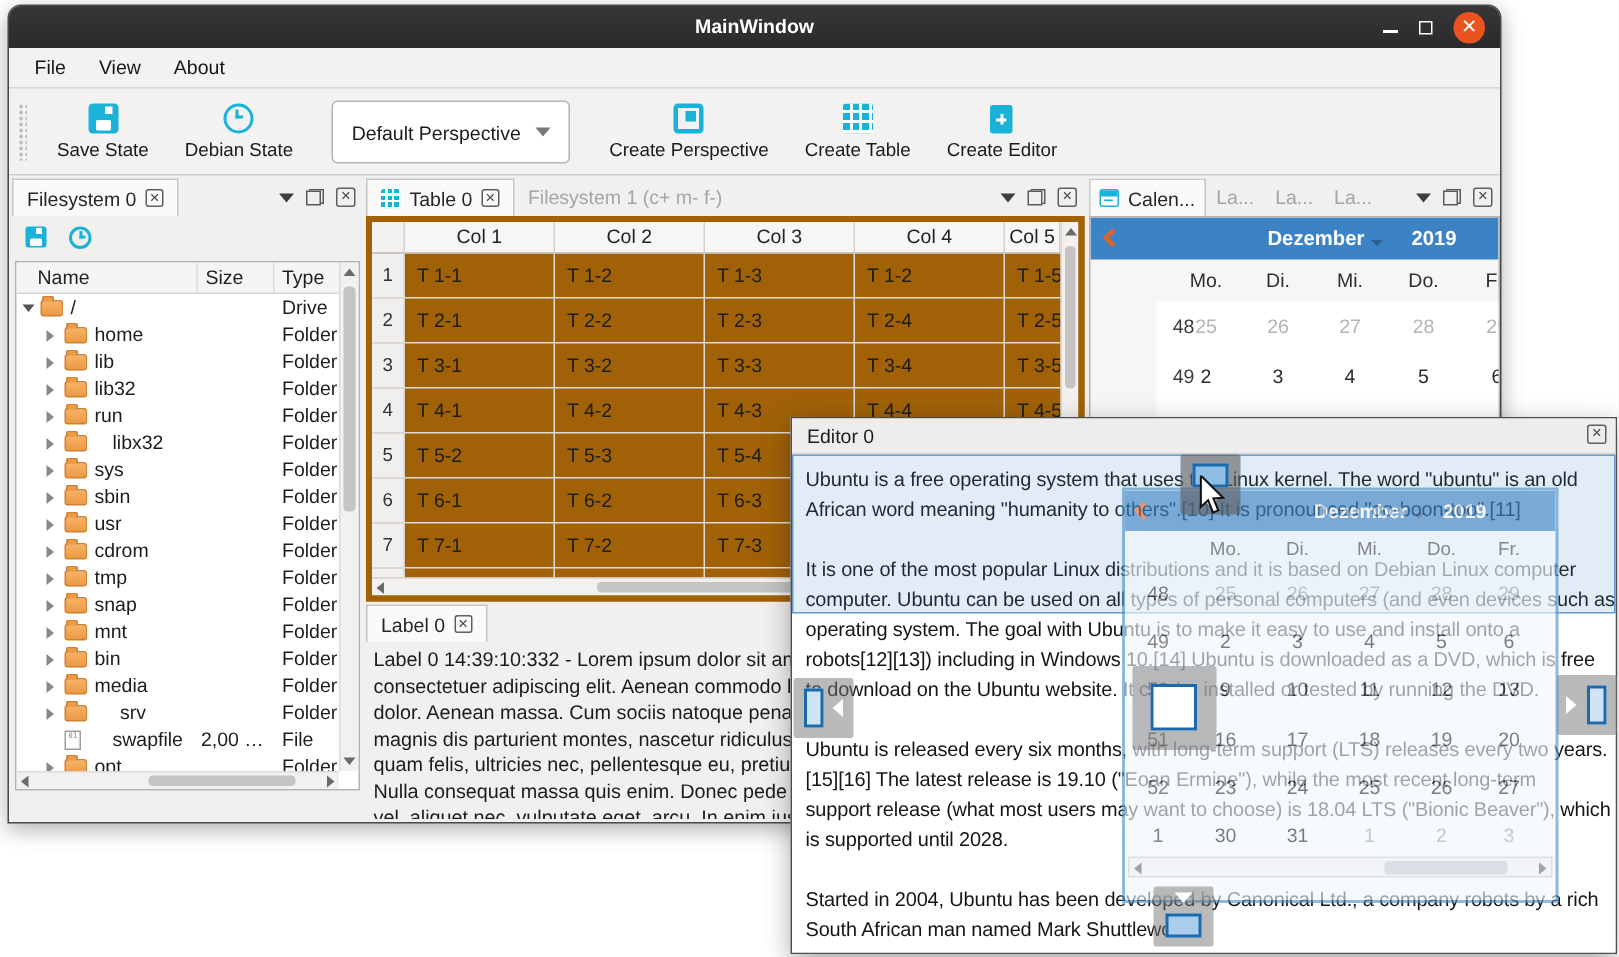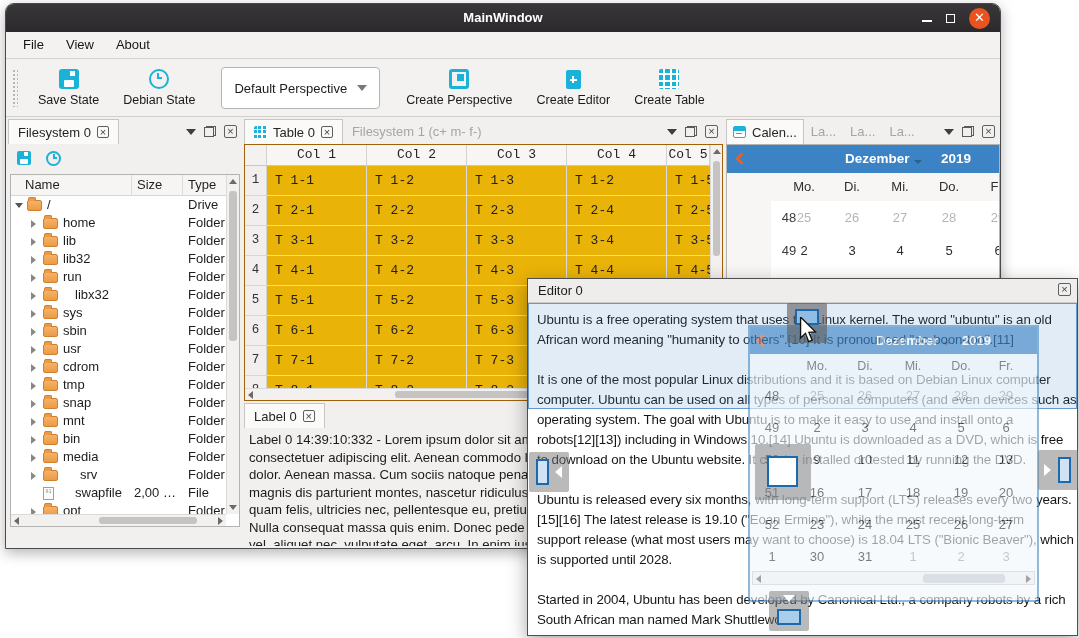--- a/index.html
+++ b/index.html
@@ -107,21 +107,21 @@
   .vsb { position:absolute; right:0; top:0; width:13px; background:#f2f1f0; border-left:1px solid #dcdad8; }
   .hsb { position:absolute; left:0; bottom:0; height:12px; background:#f2f1f0; border-top:1px solid #dcdad8; }
   .sb-thumb { position:absolute; background:#c6c4c2; border-radius:3px; }
   .arr { position:absolute; width:0; height:0; }
   .arr.u { border-left:4px solid transparent; border-right:4px solid transparent; border-bottom:5px solid #6a6a6a; }
   .arr.d { border-left:4px solid transparent; border-right:4px solid transparent; border-top:5px solid #6a6a6a; }
   .arr.l { border-top:4px solid transparent; border-bottom:4px solid transparent; border-right:5px solid #6a6a6a; }
   .arr.r { border-top:4px solid transparent; border-bottom:4px solid transparent; border-left:5px solid #6a6a6a; }
 
   
-  #tbl-body { position:absolute; inset:25px 0 0 0; background:#eab308; border:1px solid #a16207; overflow:hidden;font-family:Liberation Mono, monospace; }
+  #tbl-body { position:absolute; inset:25px 0 0 0; background:#a16207; border:4px solid #a16207; overflow:hidden; }
   #tbl-head { position:absolute; left:0; top:0; right:12px; height:21px; display:flex; }
   .th-corner { width:22px; background:#f3f2f1; border-right:1px solid #d4d2d0; border-bottom:1px solid #c9c7c5; }
   .th-cell { width:100px; flex:none; background:#f7f6f5; border-right:1px solid #d4d2d0; border-bottom:1px solid #c9c7c5;
     font-size:13px; color:#222; text-align:center; line-height:20px; }
   .th-cell.last { flex:1; }
   #tbl-rows { position:absolute; left:0; top:21px; right:12px; bottom:12px; overflow:hidden; }
   .t-row { display:flex; height:30px; }
   .t-num { width:22px; flex:none; background:#f0efed; border-right:1px solid #d4d2d0; border-bottom:1px solid #d9d7d5;
     font-size:12.5px; color:#333; text-align:center; line-height:29px; }
   .t-cell { width:100px; flex:none; border-right:1px solid #dddbd9; border-bottom:1px solid #dddbd9;
@@ -221,26 +221,26 @@
       </div>
       <div class="combo">
         <span class="val">Default Perspective</span>
         <span class="i-menu" style="border-top-color:#7a7876"></span>
       </div>
       <div class="tb-btn">
         <span class="icon-persp"></span>
         <span class="lbl">Create Perspective</span>
       </div>
       <div class="tb-btn">
+        <span class="icon-grid"></span>
+        <span class="lbl">Create Table</span>
+      </div>
+      <div class="tb-btn">
         <span class="icon-doc"></span>
         <span class="lbl">Create Editor</span>
-      </div>
-      <div class="tb-btn">
-        <span class="icon-grid"></span>
-        <span class="lbl">Create Table</span>
       </div>
     </div>
 
     <div class="panel" style="left:2px;top:115px;width:234px;height:428px;">
       <div class="tabbar">
         <div class="dock-tab active">
           <span>Filesystem 0</span>
           <span class="i-close tab"></span>
         </div>
         <div class="tab-controls">
@@ -435,21 +435,20 @@
             <div class="t-row">
               <div class="t-num">4</div>
               <div class="t-cell">T 4-1</div>
               <div class="t-cell">T 4-2</div>
               <div class="t-cell">T 4-3</div>
               <div class="t-cell">T 4-4</div>
               <div class="t-cell last">T 4-5</div>
             </div>
             <div class="t-row">
               <div class="t-num">5</div>
-              <div class="t-cell">T 5-1</div>
               <div class="t-cell">T 5-2</div>
               <div class="t-cell">T 5-3</div>
               <div class="t-cell">T 5-4</div>
               <div class="t-cell last">T 5-5</div>
             </div>
             <div class="t-row">
               <div class="t-num">6</div>
               <div class="t-cell">T 6-1</div>
               <div class="t-cell">T 6-2</div>
               <div class="t-cell">T 6-3</div>

